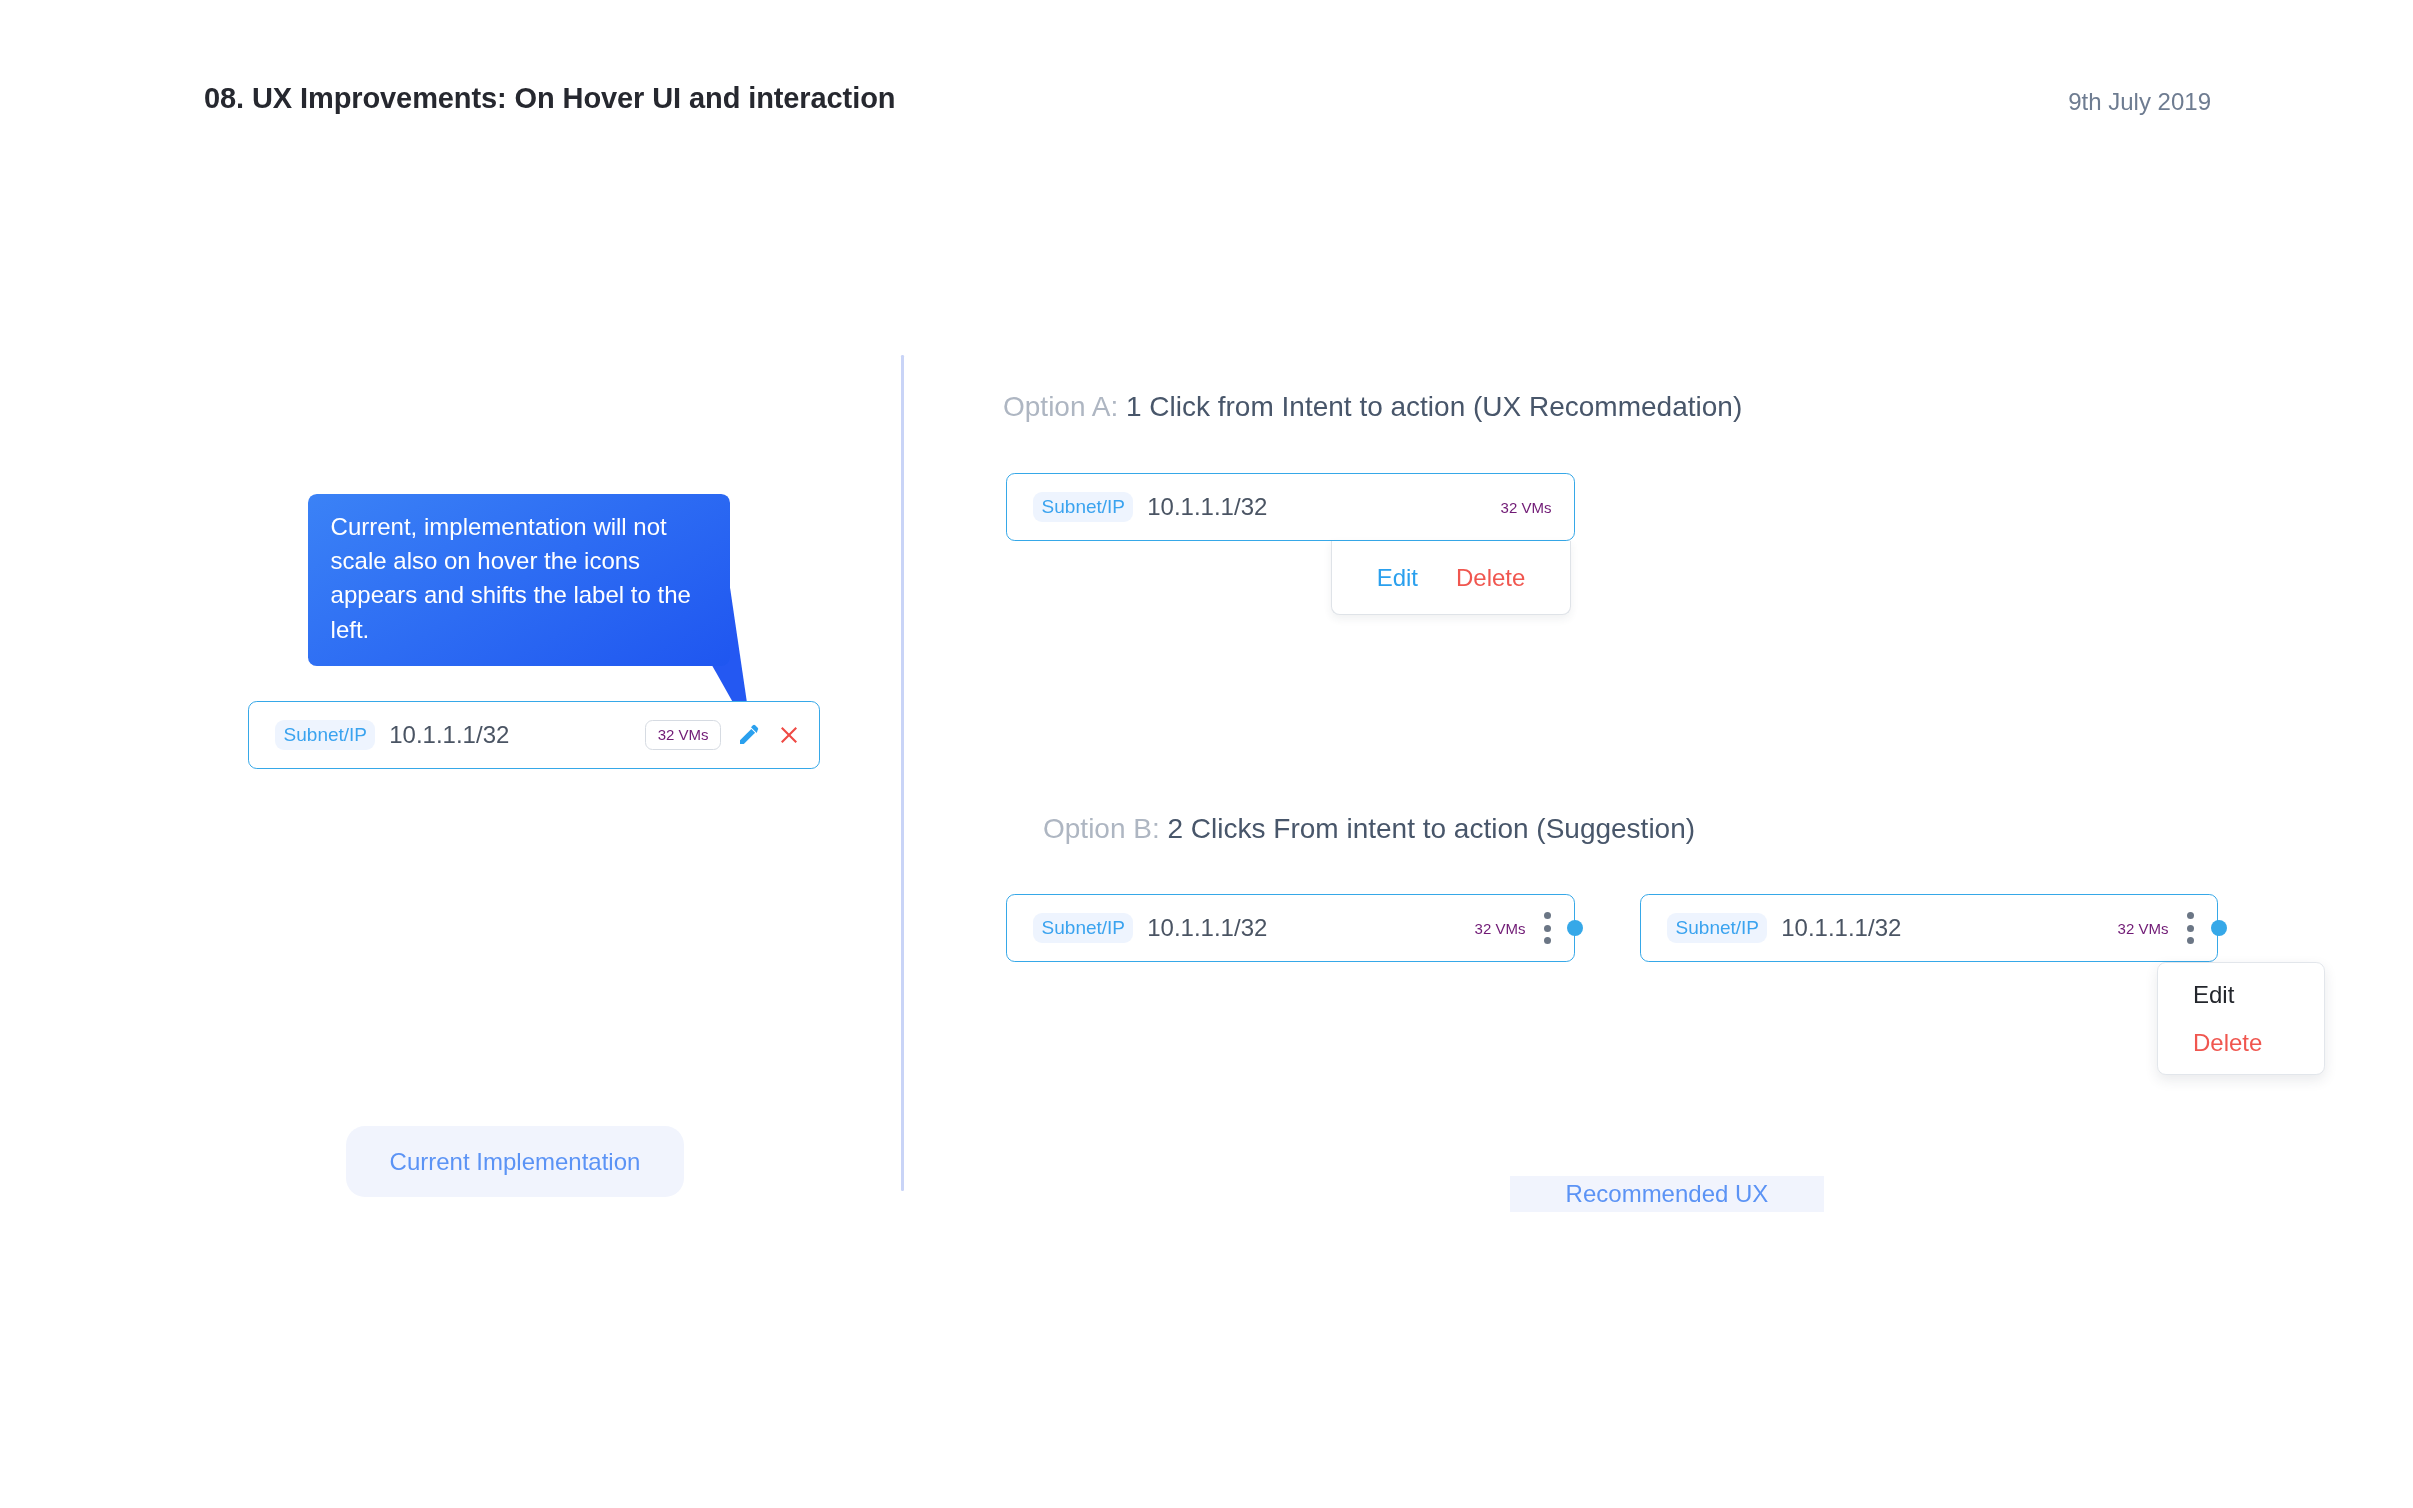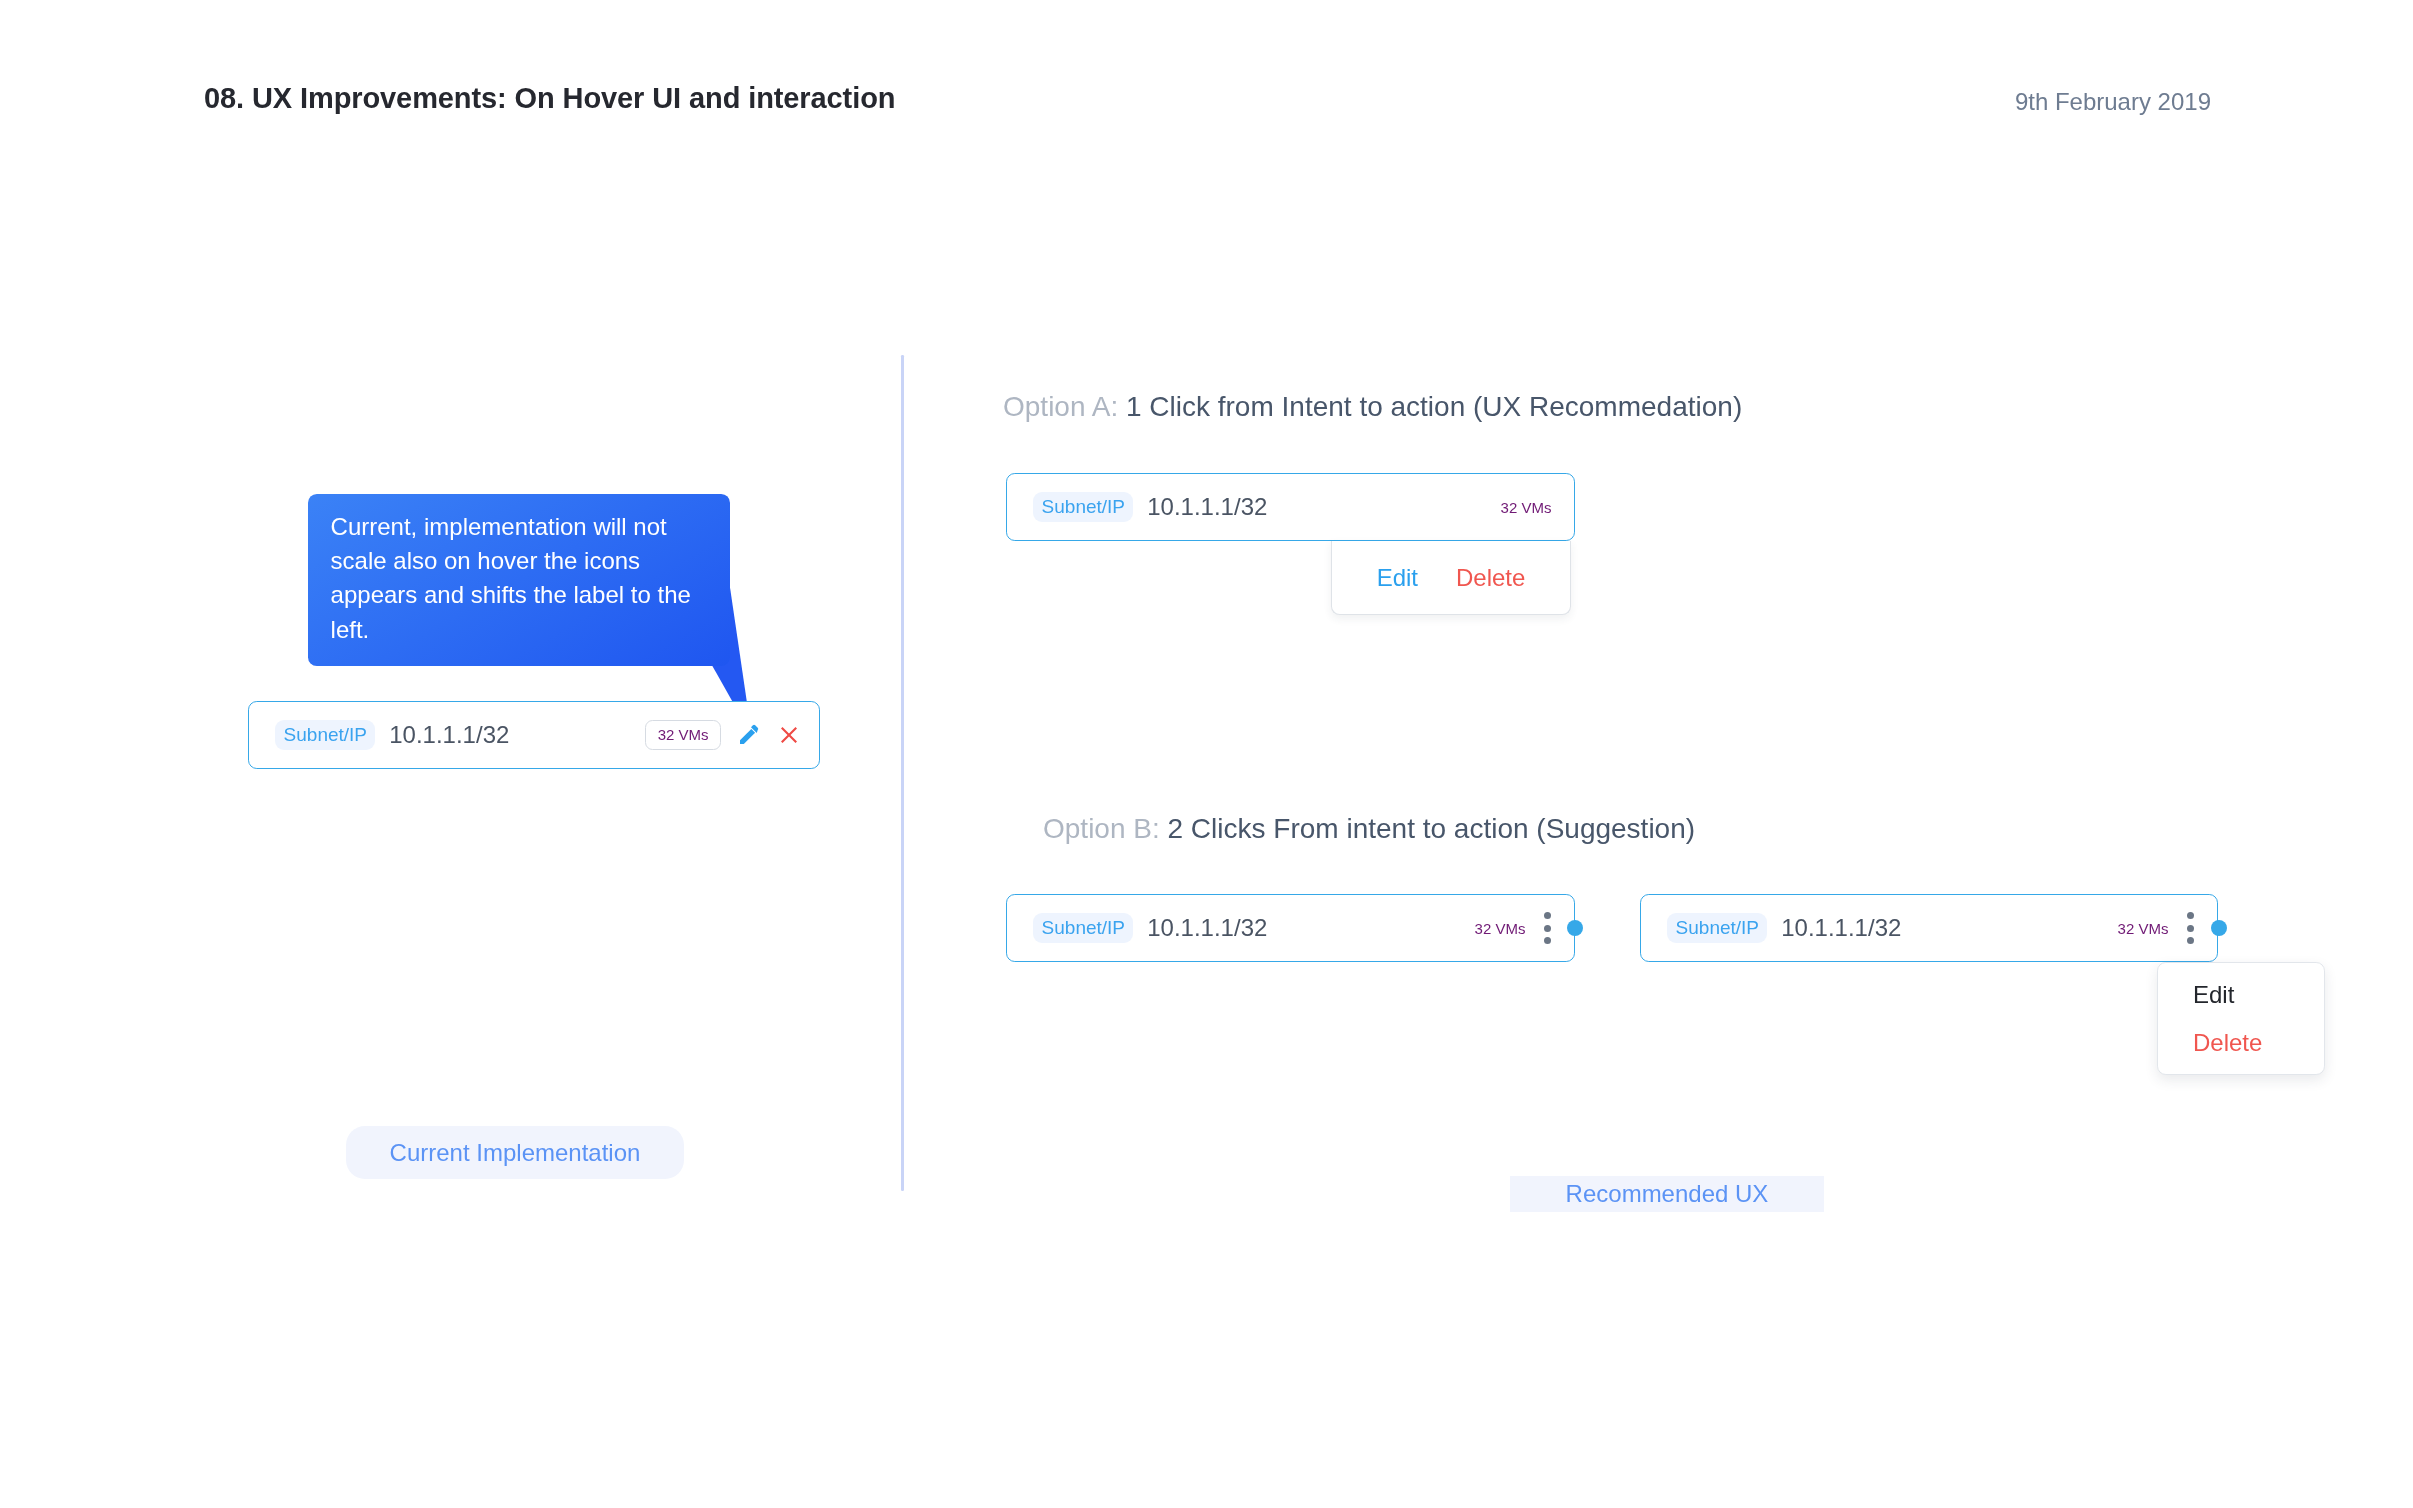--- a/index.html
+++ b/index.html
@@ -249,36 +249,36 @@
     font-size: 24px;
     white-space: nowrap;
     display: flex;
     align-items: center;
     justify-content: center;
   }
   #current-impl-label {
     left: 346px;
     top: 1126px;
     width: 338px;
-    height: 53px;
+    height: 71px;
     border-radius: 19px;
   }
   #recommended-ux-label {
     left: 1498px;
     top: 1176px;
     width: 314px;
     height: 36px;
     margin-left: 12px;
   }
 </style>
 </head>
 <body>
 
 <div id="page-title">08. UX Improvements: On Hover UI and interaction</div>
-<div id="page-date">9th February 2019</div>
+<div id="page-date">9th July 2019</div>
 
 <div id="divider"></div>
 
 <svg id="callout-tail" viewBox="0 0 710 380" xmlns="http://www.w3.org/2000/svg">
   <path d="M 600 150 L 672 150 L 700 340 Q 700 356 688 352 L 600 196 Z" fill="#2458f2"></path>
 </svg>
 <div id="callout-body">
   <span>Current, implementation will not scale also on hover the icons appears and  shifts the label to the left.</span>
 </div>
 

